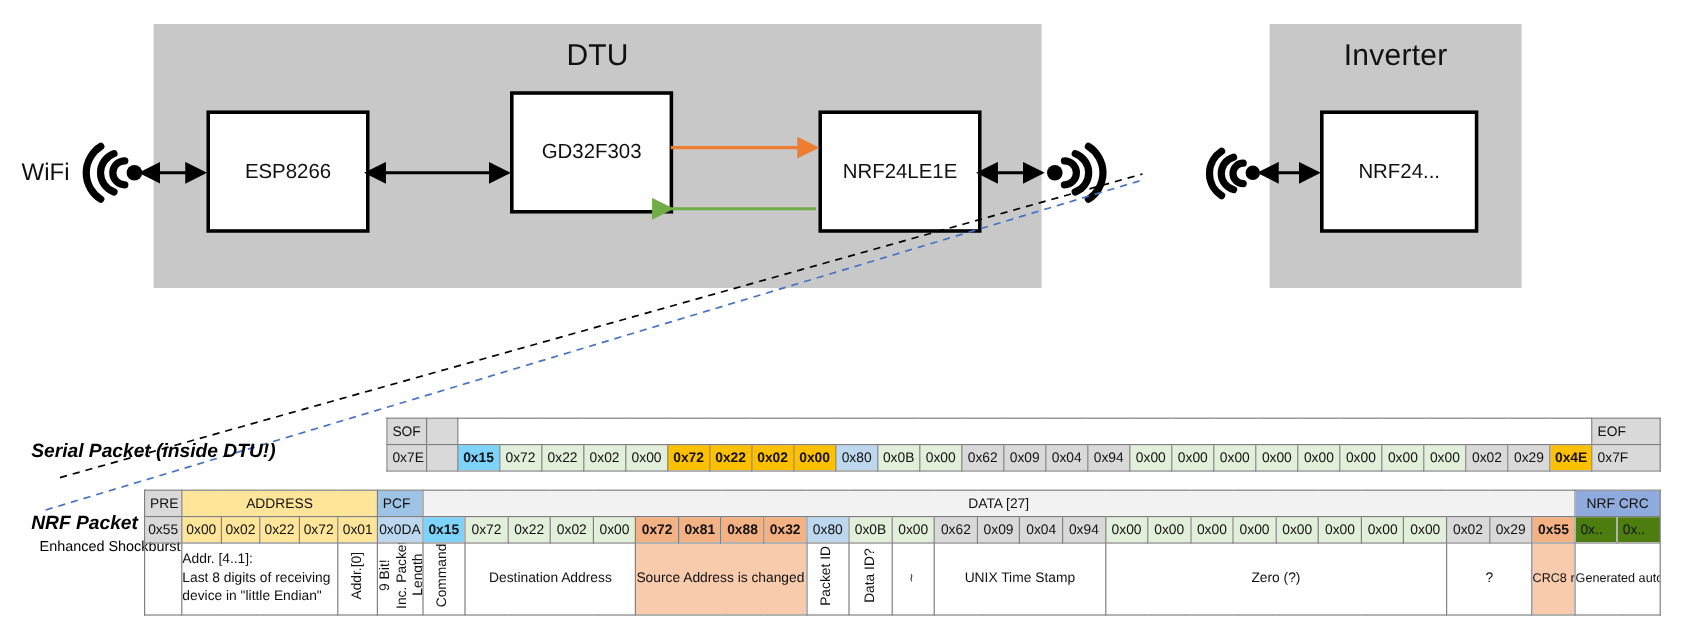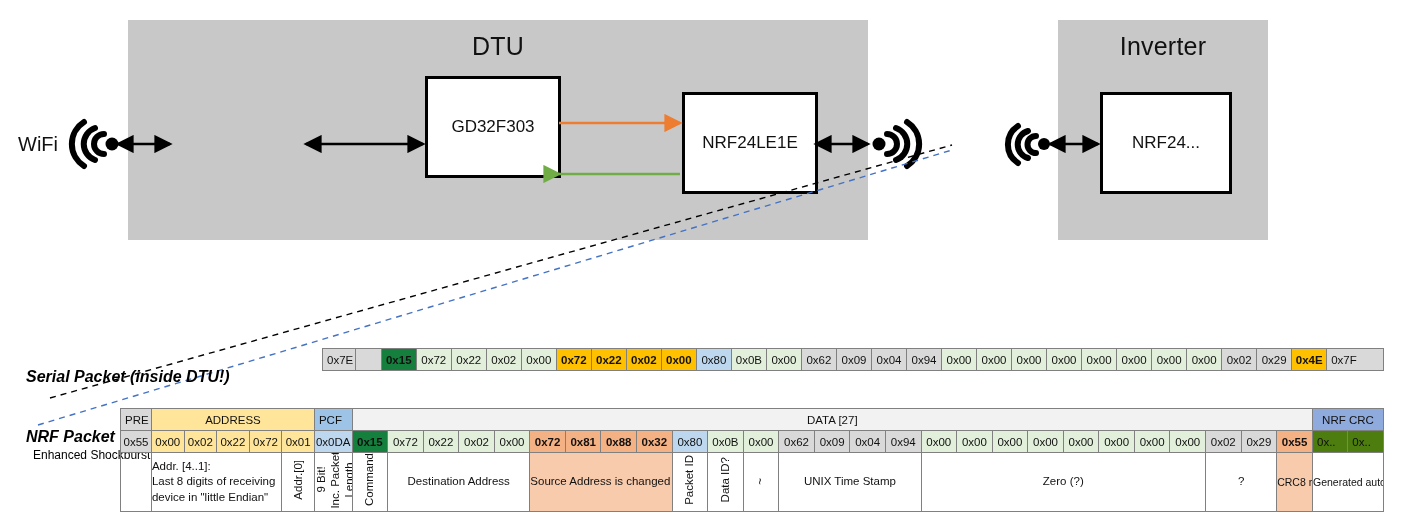--- a/index.html
+++ b/index.html
@@ -25,21 +25,21 @@
   table.pkt{border-collapse:collapse;position:absolute;table-layout:fixed;}
   table.pkt td{border:1px solid #808080;font-size:11.5px;text-align:center;
        vertical-align:middle;color:#111;padding:0;height:21px;
        white-space:nowrap;overflow:hidden;}
   td.blank{border:none;background:transparent;}
   td.hdr{background:#d9d9d9;height:20px;}
   td.hdr-yellow{background:#ffe599;}
   td.hdr-blue{background:#9dc3e6;}
   td.hdr-crc{background:#8faadc;}
   td.hdr-empty{background:#f2f2f2;}
-  td.g1{background:#15803d;font-weight:bold;}
+  td.g1{background:#7dd3fc;font-weight:bold;}
   td.g2{background:#e2efda;}
   td.grey{background:#d9d9d9;}
   td.yl{background:#ffc000;font-weight:bold;}
   td.blu{background:#bdd7ee;}
   td.sal{background:#f4b183;font-weight:bold;}
   td.crc{background:#4d7c0f;}
   td.sof{background:#d9d9d9;}
   td.thick-l{border-left:2px solid #000;}
   td.thick-r{border-right:2px solid #000;}
   td.thick-t{border-top:2px solid #000;}
@@ -62,20 +62,23 @@
 <div id="block-diagram">
 
   <div class="enclosure" style="left:128px;top:20px;width:740px;height:220px;">
     <div class="enclosure-title">DTU</div>
   </div>
 
   <div class="enclosure" style="left:1058px;top:20px;width:210px;height:220px;">
     <div class="enclosure-title">Inverter</div>
   </div>
 
+  <div class="chip" style="left:172px;top:92px;width:130px;height:96px;">
+    <span>ESP8266</span>
+  </div>
   <div class="chip" style="left:425px;top:76px;width:130px;height:96px;">
     <span>GD32F303</span>
   </div>
   <div class="chip" style="left:682px;top:92px;width:130px;height:96px;">
     <span>NRF24LE1E</span>
   </div>
 
   <div class="chip" style="left:1100px;top:92px;width:126px;height:96px;">
     <span>NRF24...</span>
   </div>
@@ -169,20 +172,26 @@
         <col style="width: 32.2px;">
         <col style="width: 32.2px;">
         <col style="width: 32.2px;">
         <col style="width: 32.2px;">
         <col style="width: 32.2px;">
         <col style="width: 32.2px;">
         <col style="width: 26px;">
         <col style="width: 26px;">
       </colgroup>
     <tbody>
+      <tr>
+        <td class="hdr thick-l thick-t thick-b" style="text-align:left;padding-left:4px;">SOF</td>
+        <td class="hdr thick-t thick-b thick-r"></td>
+        <td class="blank" colspan="27"></td>
+        <td class="hdr thick-l thick-t thick-b thick-r" style="text-align:left;padding-left:4px;" colspan="2">EOF</td>
+      </tr>
       <tr id="serial-value-row">
         <td class="sof thick-l thick-b" style="text-align:left;padding-left:4px;">0x7E</td>
         <td class="sof thick-b thick-r"></td>
 
         <td class="g1 thick-l thick-b">0x15</td>
           <td class="g2 thick-b">0x72</td>
           <td class="g2 thick-b">0x22</td>
           <td class="g2 thick-b">0x02</td>
           <td class="g2 thick-b">0x00</td>
           <td class="yl thick-b">0x72</td>

